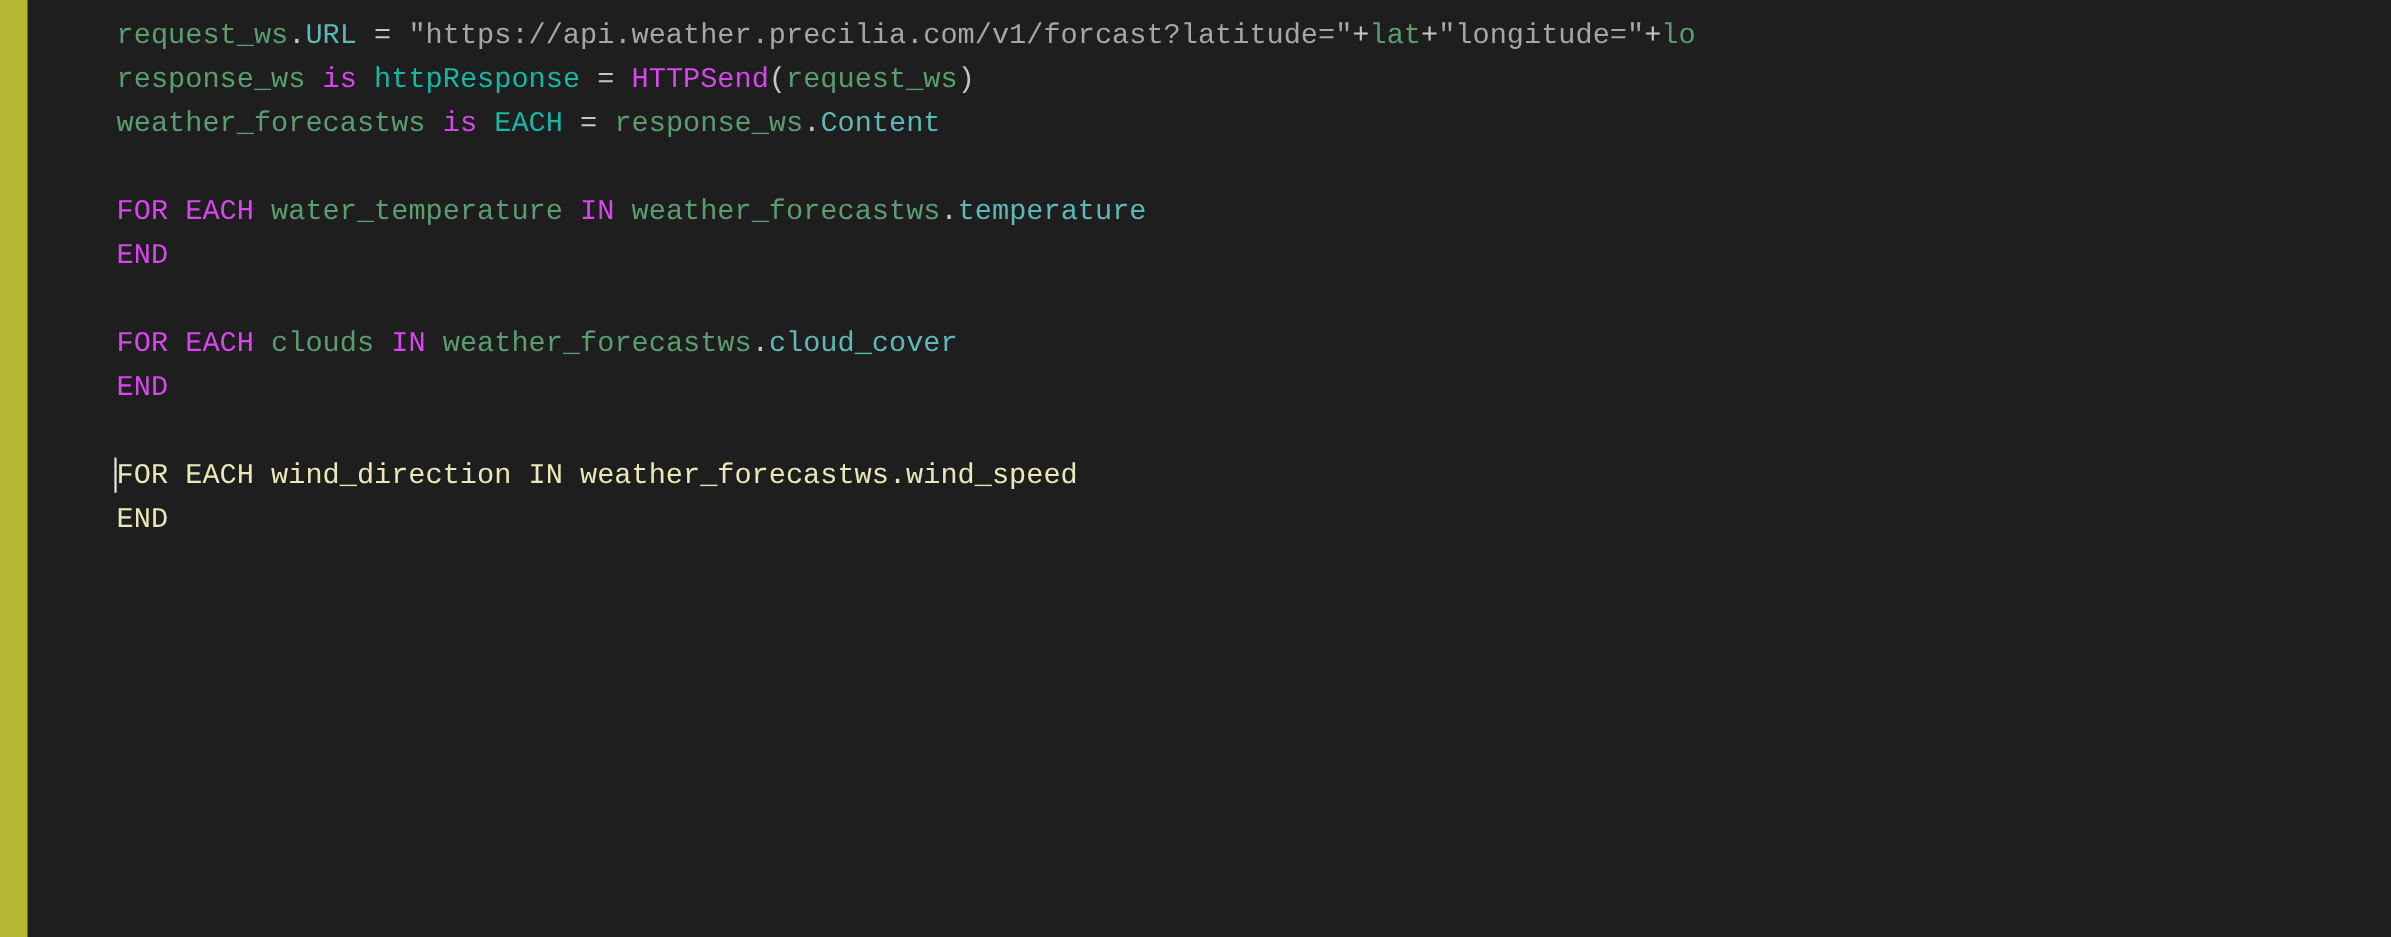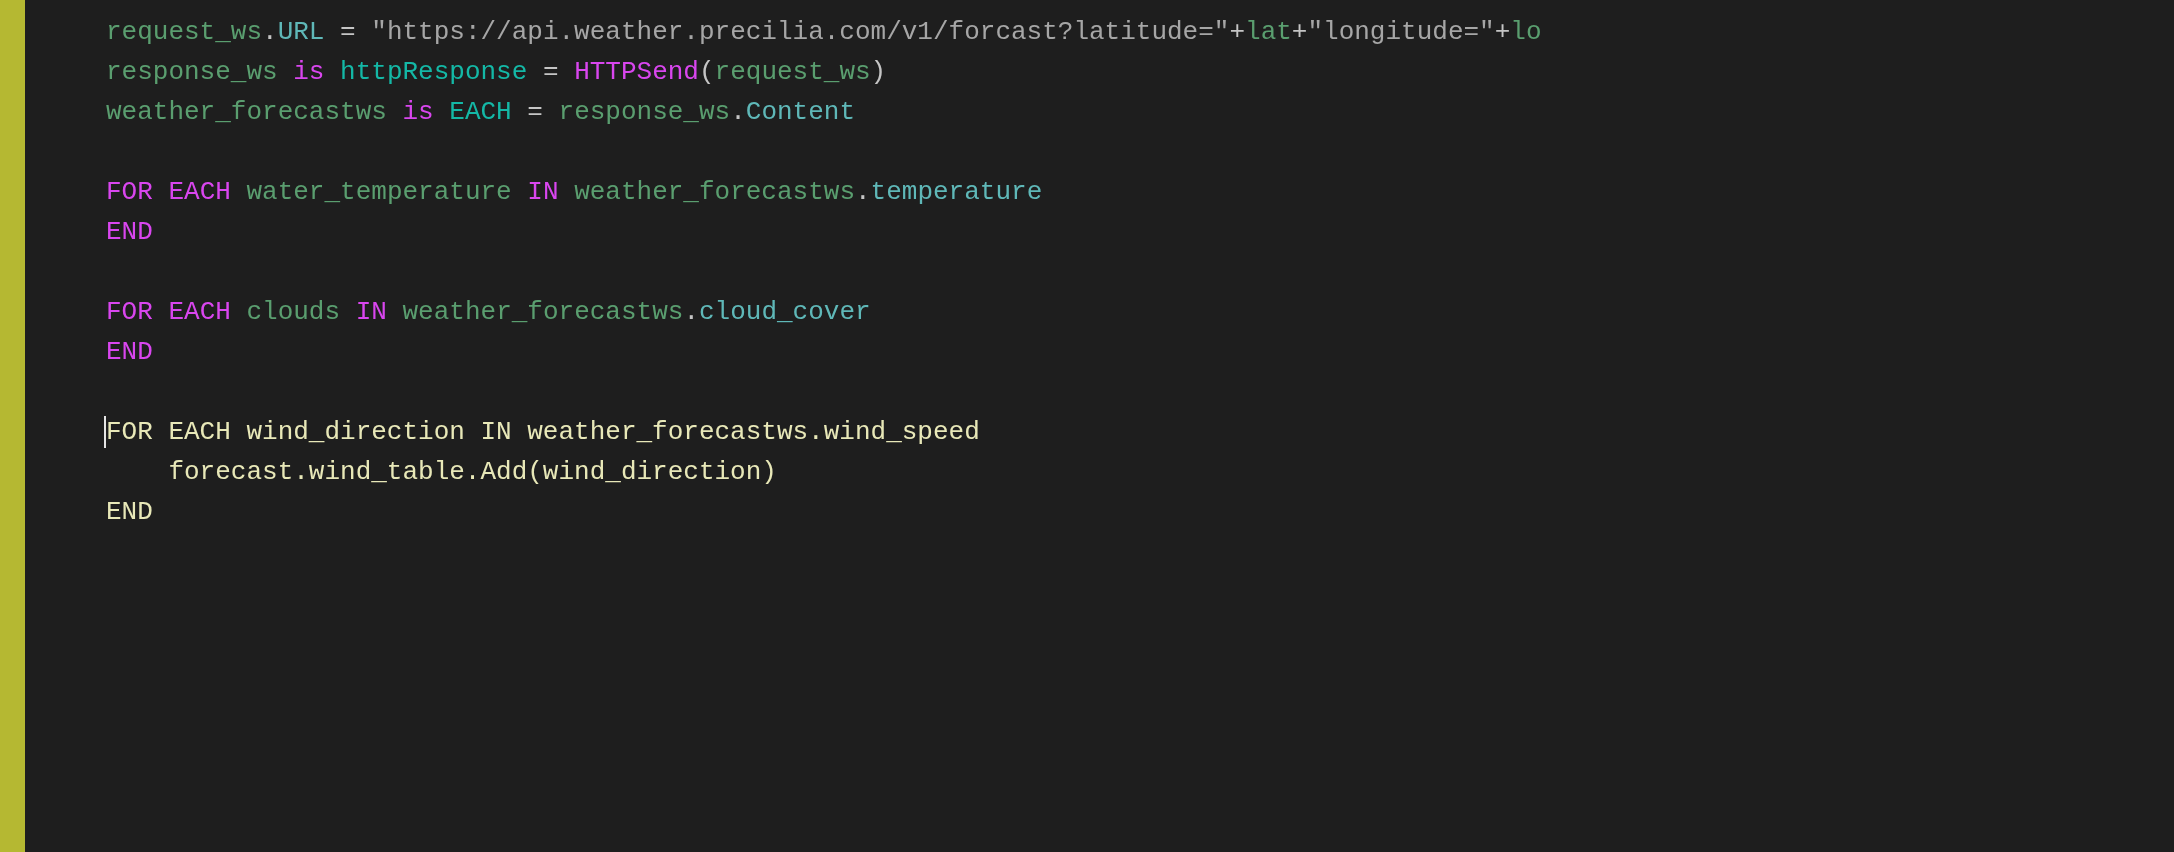--- a/index.html
+++ b/index.html
@@ -73,15 +73,14 @@
     <div class="line"><span class="t-var">response_ws</span><span class="t-default"> </span><span class="t-keyword">is</span><span class="t-default"> </span><span class="t-type">httpResponse</span><span class="t-default"> </span><span class="t-eq">=</span><span class="t-default"> </span><span class="t-func">HTTPSend</span><span class="t-paren">(</span><span class="t-var">request_ws</span><span class="t-paren">)</span></div>
     <div class="line"><span class="t-var">weather_forecastws</span><span class="t-default"> </span><span class="t-keyword">is</span><span class="t-default"> </span><span class="t-type">EACH</span><span class="t-default"> </span><span class="t-eq">=</span><span class="t-default"> </span><span class="t-var">response_ws</span><span class="t-dot">.</span><span class="t-member">Content</span></div>
     <div class="line blank">&nbsp;</div>
     <div class="line"><span class="t-keyword">FOR</span><span class="t-default"> </span><span class="t-keyword">EACH</span><span class="t-default"> </span><span class="t-var">water_temperature</span><span class="t-default"> </span><span class="t-keyword">IN</span><span class="t-default"> </span><span class="t-var">weather_forecastws</span><span class="t-dot">.</span><span class="t-member">temperature</span></div>
     <div class="line"><span class="t-keyword">END</span></div>
     <div class="line blank">&nbsp;</div>
     <div class="line"><span class="t-keyword">FOR</span><span class="t-default"> </span><span class="t-keyword">EACH</span><span class="t-default"> </span><span class="t-var">clouds</span><span class="t-default"> </span><span class="t-keyword">IN</span><span class="t-default"> </span><span class="t-var">weather_forecastws</span><span class="t-dot">.</span><span class="t-member">cloud_cover</span></div>
     <div class="line"><span class="t-keyword">END</span></div>
     <div class="line blank">&nbsp;</div>
     <div class="line"><span class="cursor"></span><span class="suggestion">FOR EACH wind_direction IN weather_forecastws.wind_speed</span></div>
-    <div class="line"><span class="suggestion">    forecast.wind_table.Add(wind_direction)</span></div>
     <div class="line"><span class="suggestion">END</span></div>
   </div>
 
 </body></html>

